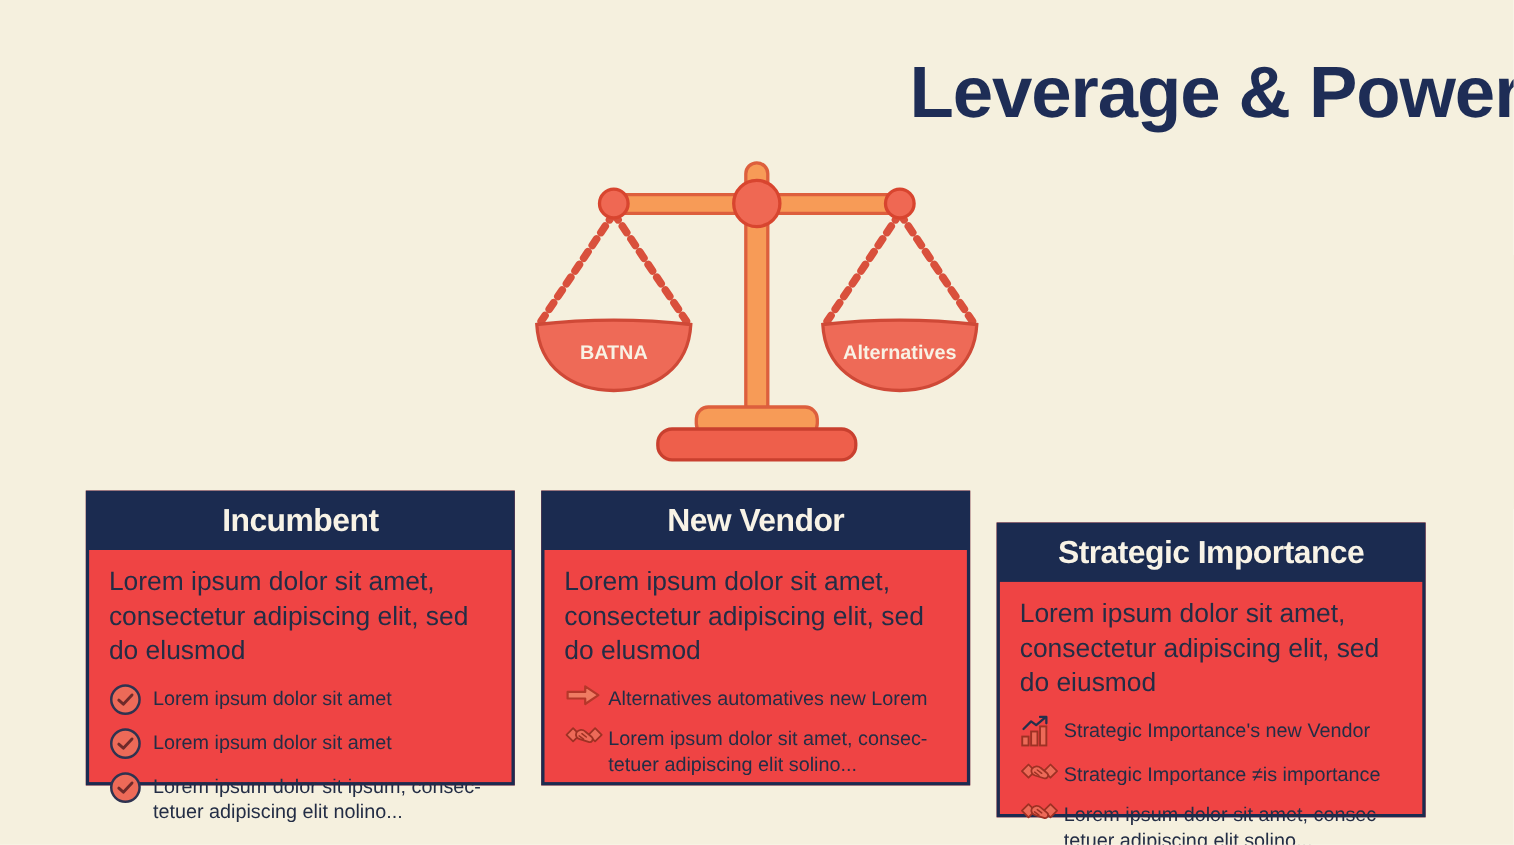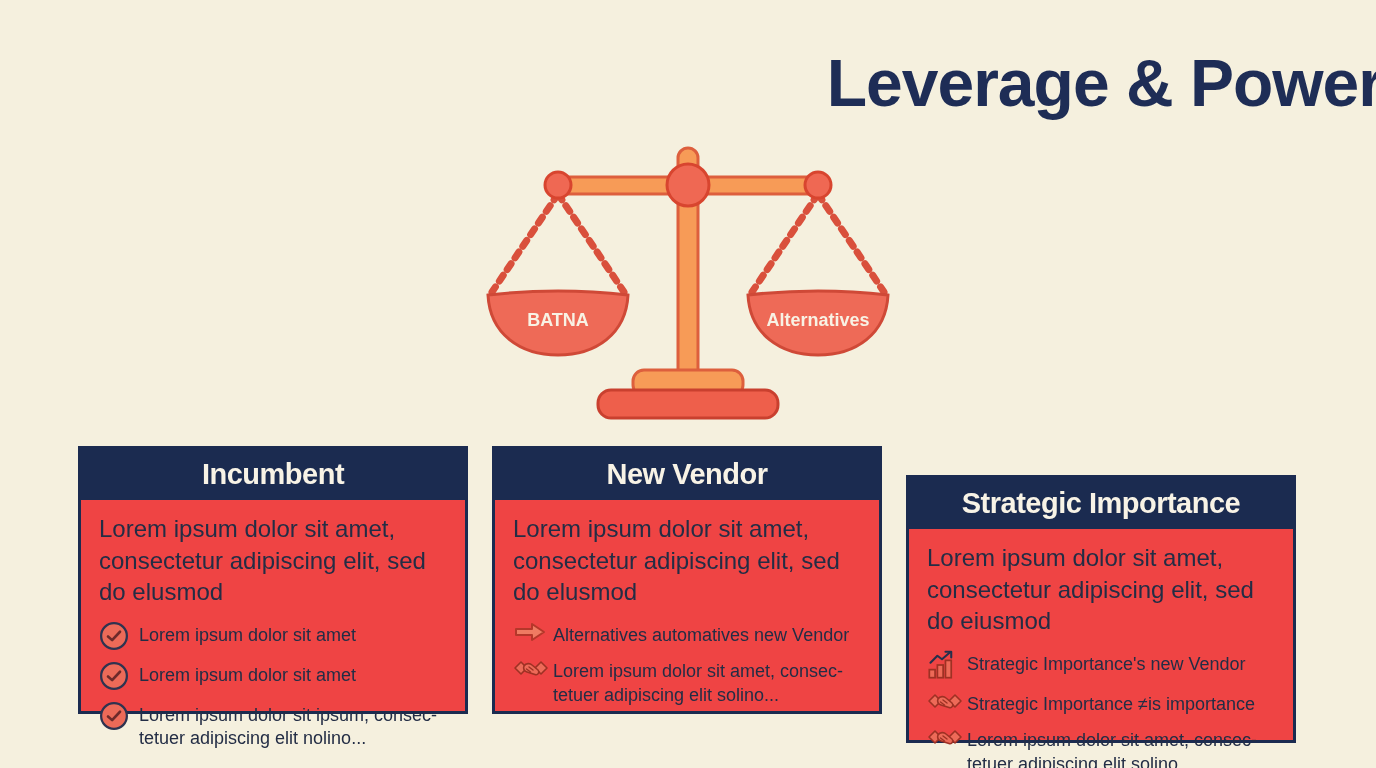--- a/index.html
+++ b/index.html
@@ -119,21 +119,21 @@
     <div class="card-body">
       <p class="intro">Lorem ipsum dolor sit amet, consectetur adipiscing elit, sed do elusmod</p>
 
 
       <div class="row">
         <span class="ic">
           <svg width="34" height="22" viewBox="0 0 34 22">
               <path d="M3,8 L19,8 L19,3 L31,11 L19,19 L19,14 L3,14 Z" fill="#ef7b62" stroke="#b5372a" stroke-width="2" stroke-linejoin="round"></path>
             </svg>
         </span>
-        <span class="row-text">Alternatives automatives new Vendor</span>
+        <span class="row-text">Alternatives automatives new Lorem</span>
       </div>
 
       <div class="row">
         <span class="ic">
           <svg width="36" height="26" viewBox="0 0 36 26">
               <path d="M2,11 L8,5 L14,11 L8,17 Z" fill="#ed6a58" stroke="#9e3124" stroke-width="1.6" stroke-linejoin="round"></path>
               <path d="M34,11 L28,5 L22,11 L28,17 Z" fill="#ed6a58" stroke="#9e3124" stroke-width="1.6" stroke-linejoin="round"></path>
               <path d="M11,9 C13,6 17,6 19,8 L25,13 C27,15 25,18.5 22,17.5 L14,15 C11,14 10,11.5 11,9 Z" fill="#ed6a58" stroke="#9e3124" stroke-width="1.6" stroke-linejoin="round"></path>
               <path d="M16,10 L20,13 M13.5,12 L17.5,15" fill="none" stroke="#9e3124" stroke-width="1.4" stroke-linecap="round"></path>
             </svg>

